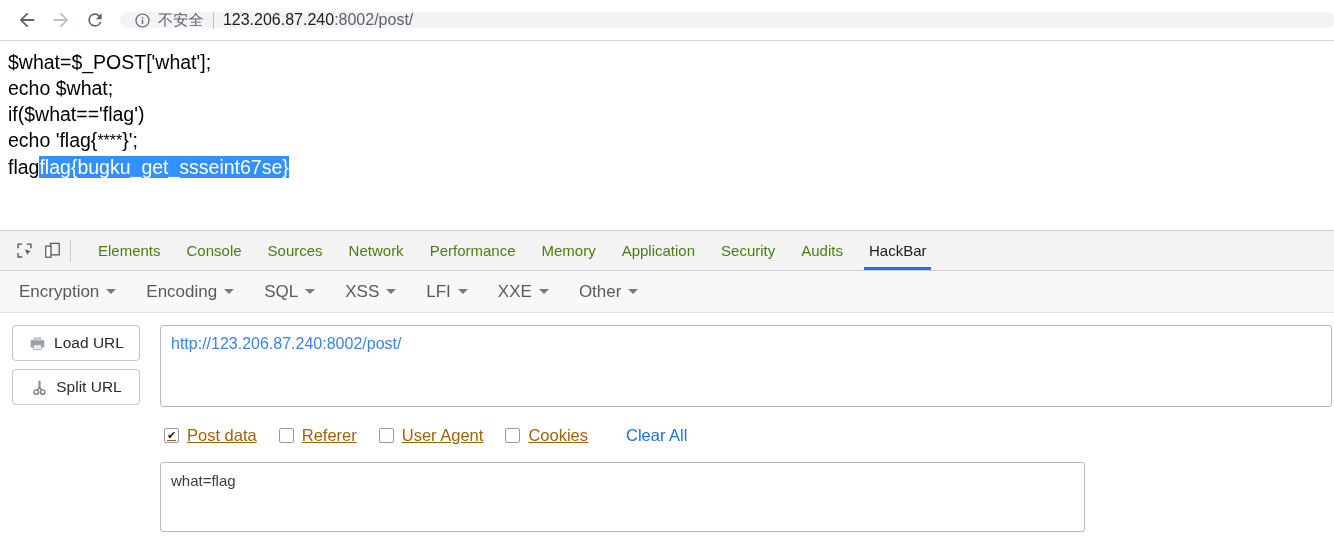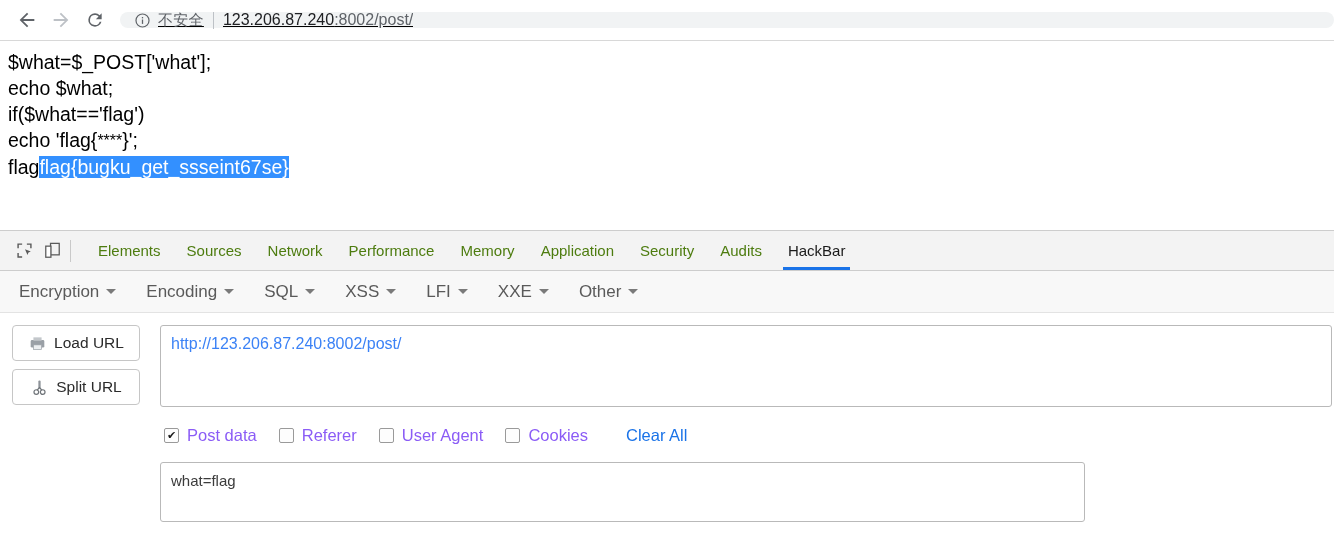--- a/index.html
+++ b/index.html
@@ -38,21 +38,20 @@
     flex: 1;
     height: 16px;
     margin-left: 8px;
     margin-right: 0;
     background: #f1f3f4;
     border-radius: 15px;
     display: flex;
     align-items: center;
     padding: 0 14px;
     box-sizing: border-box;
-    text-decoration: underline;
   }
   .sec-icon {
     width: 17px;
     height: 17px;
     flex: none;
     margin-right: 7px;
   }
   .sec-text {
     font-size: 15px;
     color: #5f6368;
@@ -250,22 +249,23 @@
     align-items: center;
     height: 34px;
     margin-top: 11px;
     padding-left: 4px;
   }
   .hb-check {
     display: flex;
     align-items: center;
     margin-right: 22px;
     font-size: 16.5px;
-    color: #8b5cf6;
-    white-space: nowrap;
+    color: #a16207;
+    white-space: nowrap;
+    text-decoration: underline;
   }
   .cbox {
     width: 13px;
     height: 13px;
     border: 1px solid #9a9a9a;
     background: #fdfdfd;
     border-radius: 2px;
     margin-right: 8px;
     flex: none;
     display: flex;
@@ -280,21 +280,21 @@
   }
   .hb-clear {
     font-size: 16.5px;
     color: #1a73e8;
     margin-left: 16px;
     white-space: nowrap;
   }
   .hb-post-area {
     margin-top: 10px;
     width: 925px;
-    height: 60px;
+    height: 70px;
     border: 1px solid #b9b9b9;
     border-radius: 3px;
     background: #ffffff;
     box-sizing: border-box;
     padding: 9px 10px;
     font-size: 15px;
     color: #3c3c3c;
     overflow: hidden;
   }
 </style>
@@ -353,20 +353,21 @@
         <svg width="19" height="19" viewBox="0 0 24 24">
           <rect x="9.5" y="3" width="11" height="14.5" fill="none" stroke="#5a5a5a" stroke-width="1.6"></rect>
           <rect x="3.5" y="6.5" width="6.5" height="14" fill="#ffffff" stroke="#5a5a5a" stroke-width="1.6"></rect>
         </svg>
       </div>
       <div class="dt-sep"></div>
     </div>
 
     <div class="dt-tabs">
       <div class="dt-tab">Elements</div>
+      <div class="dt-tab">Console</div>
       <div class="dt-tab">Sources</div>
       <div class="dt-tab">Network</div>
       <div class="dt-tab">Performance</div>
       <div class="dt-tab">Memory</div>
       <div class="dt-tab">Application</div>
       <div class="dt-tab">Security</div>
       <div class="dt-tab">Audits</div>
       <div class="dt-tab active">HackBar</div>
     </div>
   </div>

